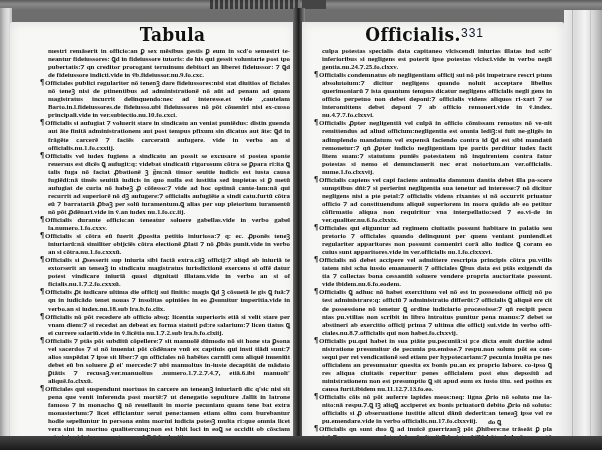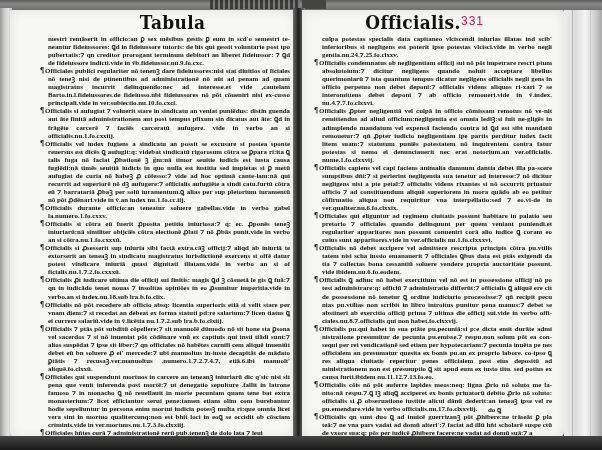--- a/index.html
+++ b/index.html
@@ -11,21 +11,21 @@
   }
   .scan-frame {
     position:absolute; left:0; top:0; width:602px; height:450px;
     background:linear-gradient(180deg,#5a5a5a 0,#8a8a8a 4px,#6e6e6e 10px,#4a4a4a 100%);
   }
   .edge-left {
     position:absolute; left:0; top:8px; width:12px; height:432px;
     background:linear-gradient(90deg,#9a9a9a,#cfcfcf 40%,#e2e2e2 70%,#bdbdbd);
   }
   .page {
-    position:absolute; top:10px; height:428px;
+    position:absolute; top:22px; height:428px;
     background:#f7f7f5;
     box-shadow: inset 0 0 12px rgba(0,0,0,0.10);
   }
   .page-left { left:10px; width:285px; border-radius:2px 0 0 6px; }
   .page-right { left:302px; width:262px; border-radius:0 2px 6px 0; }
   .gutter {
     position:absolute; left:293px; top:8px; width:12px; height:432px;
     background:linear-gradient(90deg,#6c6c6c,#1e1e1e 45%,#2e2e2e 55%,#8a8a8a);
   }
   .edge-right {
@@ -55,21 +55,21 @@
     position:absolute; top:3px; left:0; right:0; text-align:center;
     font-family:"DejaVu Serif", serif; font-weight:bold;
     font-size:17px; color:#111; letter-spacing:0.3px;
     transform:scaleY(1.05);
   }
   .page-left .running-head { left:40px; }
   .page-right .running-head { left:-40px; }
   .folio-number {
     position:absolute; top:4px; right:80px;
     font-family:"Liberation Sans", sans-serif;
-    font-size:12px; color:#be185d; letter-spacing:1px;text-align:center;
+    font-size:12px; color:#0f172a; letter-spacing:1px;text-align:center;
   }
   .text-block {
     position:absolute; top:25px;
     font-family:"Liberation Serif", serif; font-weight:bold;
     font-size:6.9px; line-height:8.05px; color:#141414;
     text-align:justify;
   }
   .page-left .text-block { left:30px; width:250px; }
   .page-right .text-block { left:12px; width:238px; }
   .entry { margin:0; padding-left:8px; text-indent:-8px; }

